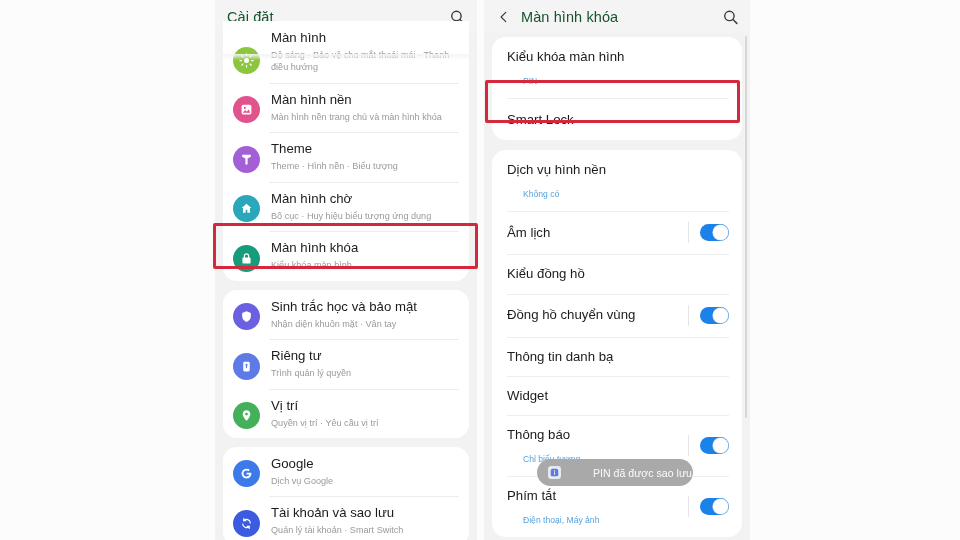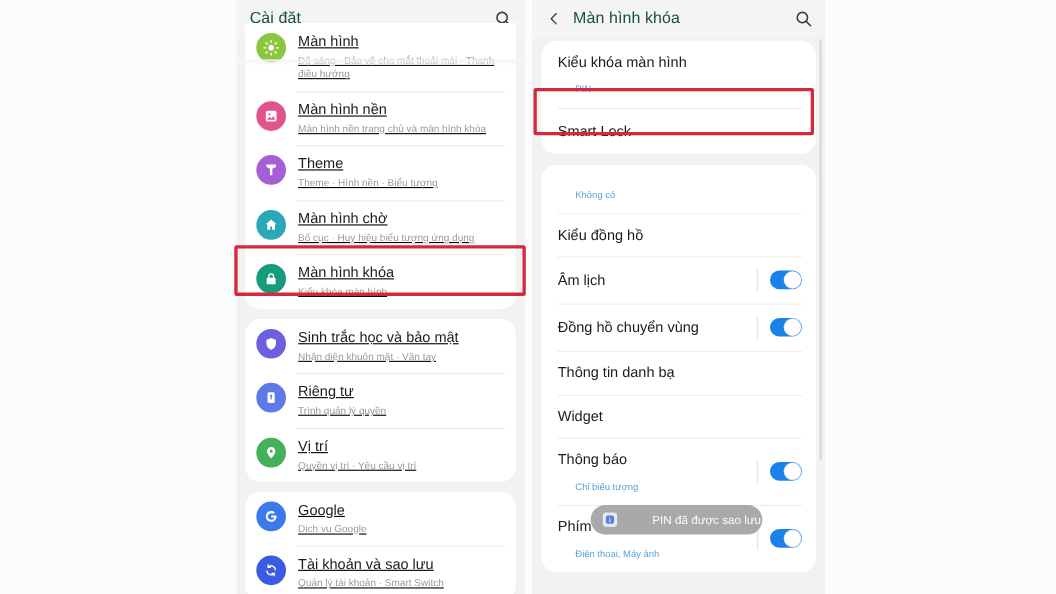--- a/index.html
+++ b/index.html
@@ -57,24 +57,23 @@
     border-radius: 14px;
     margin-bottom: 9px;
     overflow: hidden;
   }
   .card.first { border-radius: 0 0 14px 14px; }
 
   
   .row {
     position: relative;
     display: flex;
-    align-items: flex-start;
+    align-items: flex-end;
     padding: 9px 12px 9px 10px;
     min-height: 40px;
-    text-decoration: underline;
   }
   .row + .row::before {
     content: "";
     position: absolute;
     left: 46px; right: 10px; top: 0;
     height: 1px;
     background: #ececec;
   }
   .row.noline::before { display: none; }
   .r-icon {
@@ -413,39 +412,40 @@
         <div class="prow" style="min-height:42px">
           <span class="prow-txt">
             <span class="prow-title" style="display:block">Smart Lock</span>
           </span>
         </div>
       </div>
 
       <div class="card" style="margin-top:10px;">
         <div class="prow">
           <span class="prow-txt">
+            <span class="prow-title" style="display:block">Dịch vụ hình nền</span>
             <span class="prow-sub blue" style="display:block">Không có</span>
-          </span>
-        </div>
-
-        <div class="prow">
-          <span class="prow-txt">
-            <span class="prow-title" style="display:block">Kiểu đồng hồ</span>
           </span>
         </div>
 
         <div class="prow">
           <span class="prow-txt">
             <span class="prow-title" style="display:block">Âm lịch</span>
           </span>
           <span class="tg-wrap">
             <span class="tg-div"></span>
             <span class="toggle">
                 <span class="knob"></span>
               </span>
+          </span>
+        </div>
+
+        <div class="prow">
+          <span class="prow-txt">
+            <span class="prow-title" style="display:block">Kiểu đồng hồ</span>
           </span>
         </div>
 
         <div class="prow">
           <span class="prow-txt">
             <span class="prow-title" style="display:block">Đồng hồ chuyển vùng</span>
           </span>
           <span class="tg-wrap">
             <span class="tg-div"></span>
             <span class="toggle">

